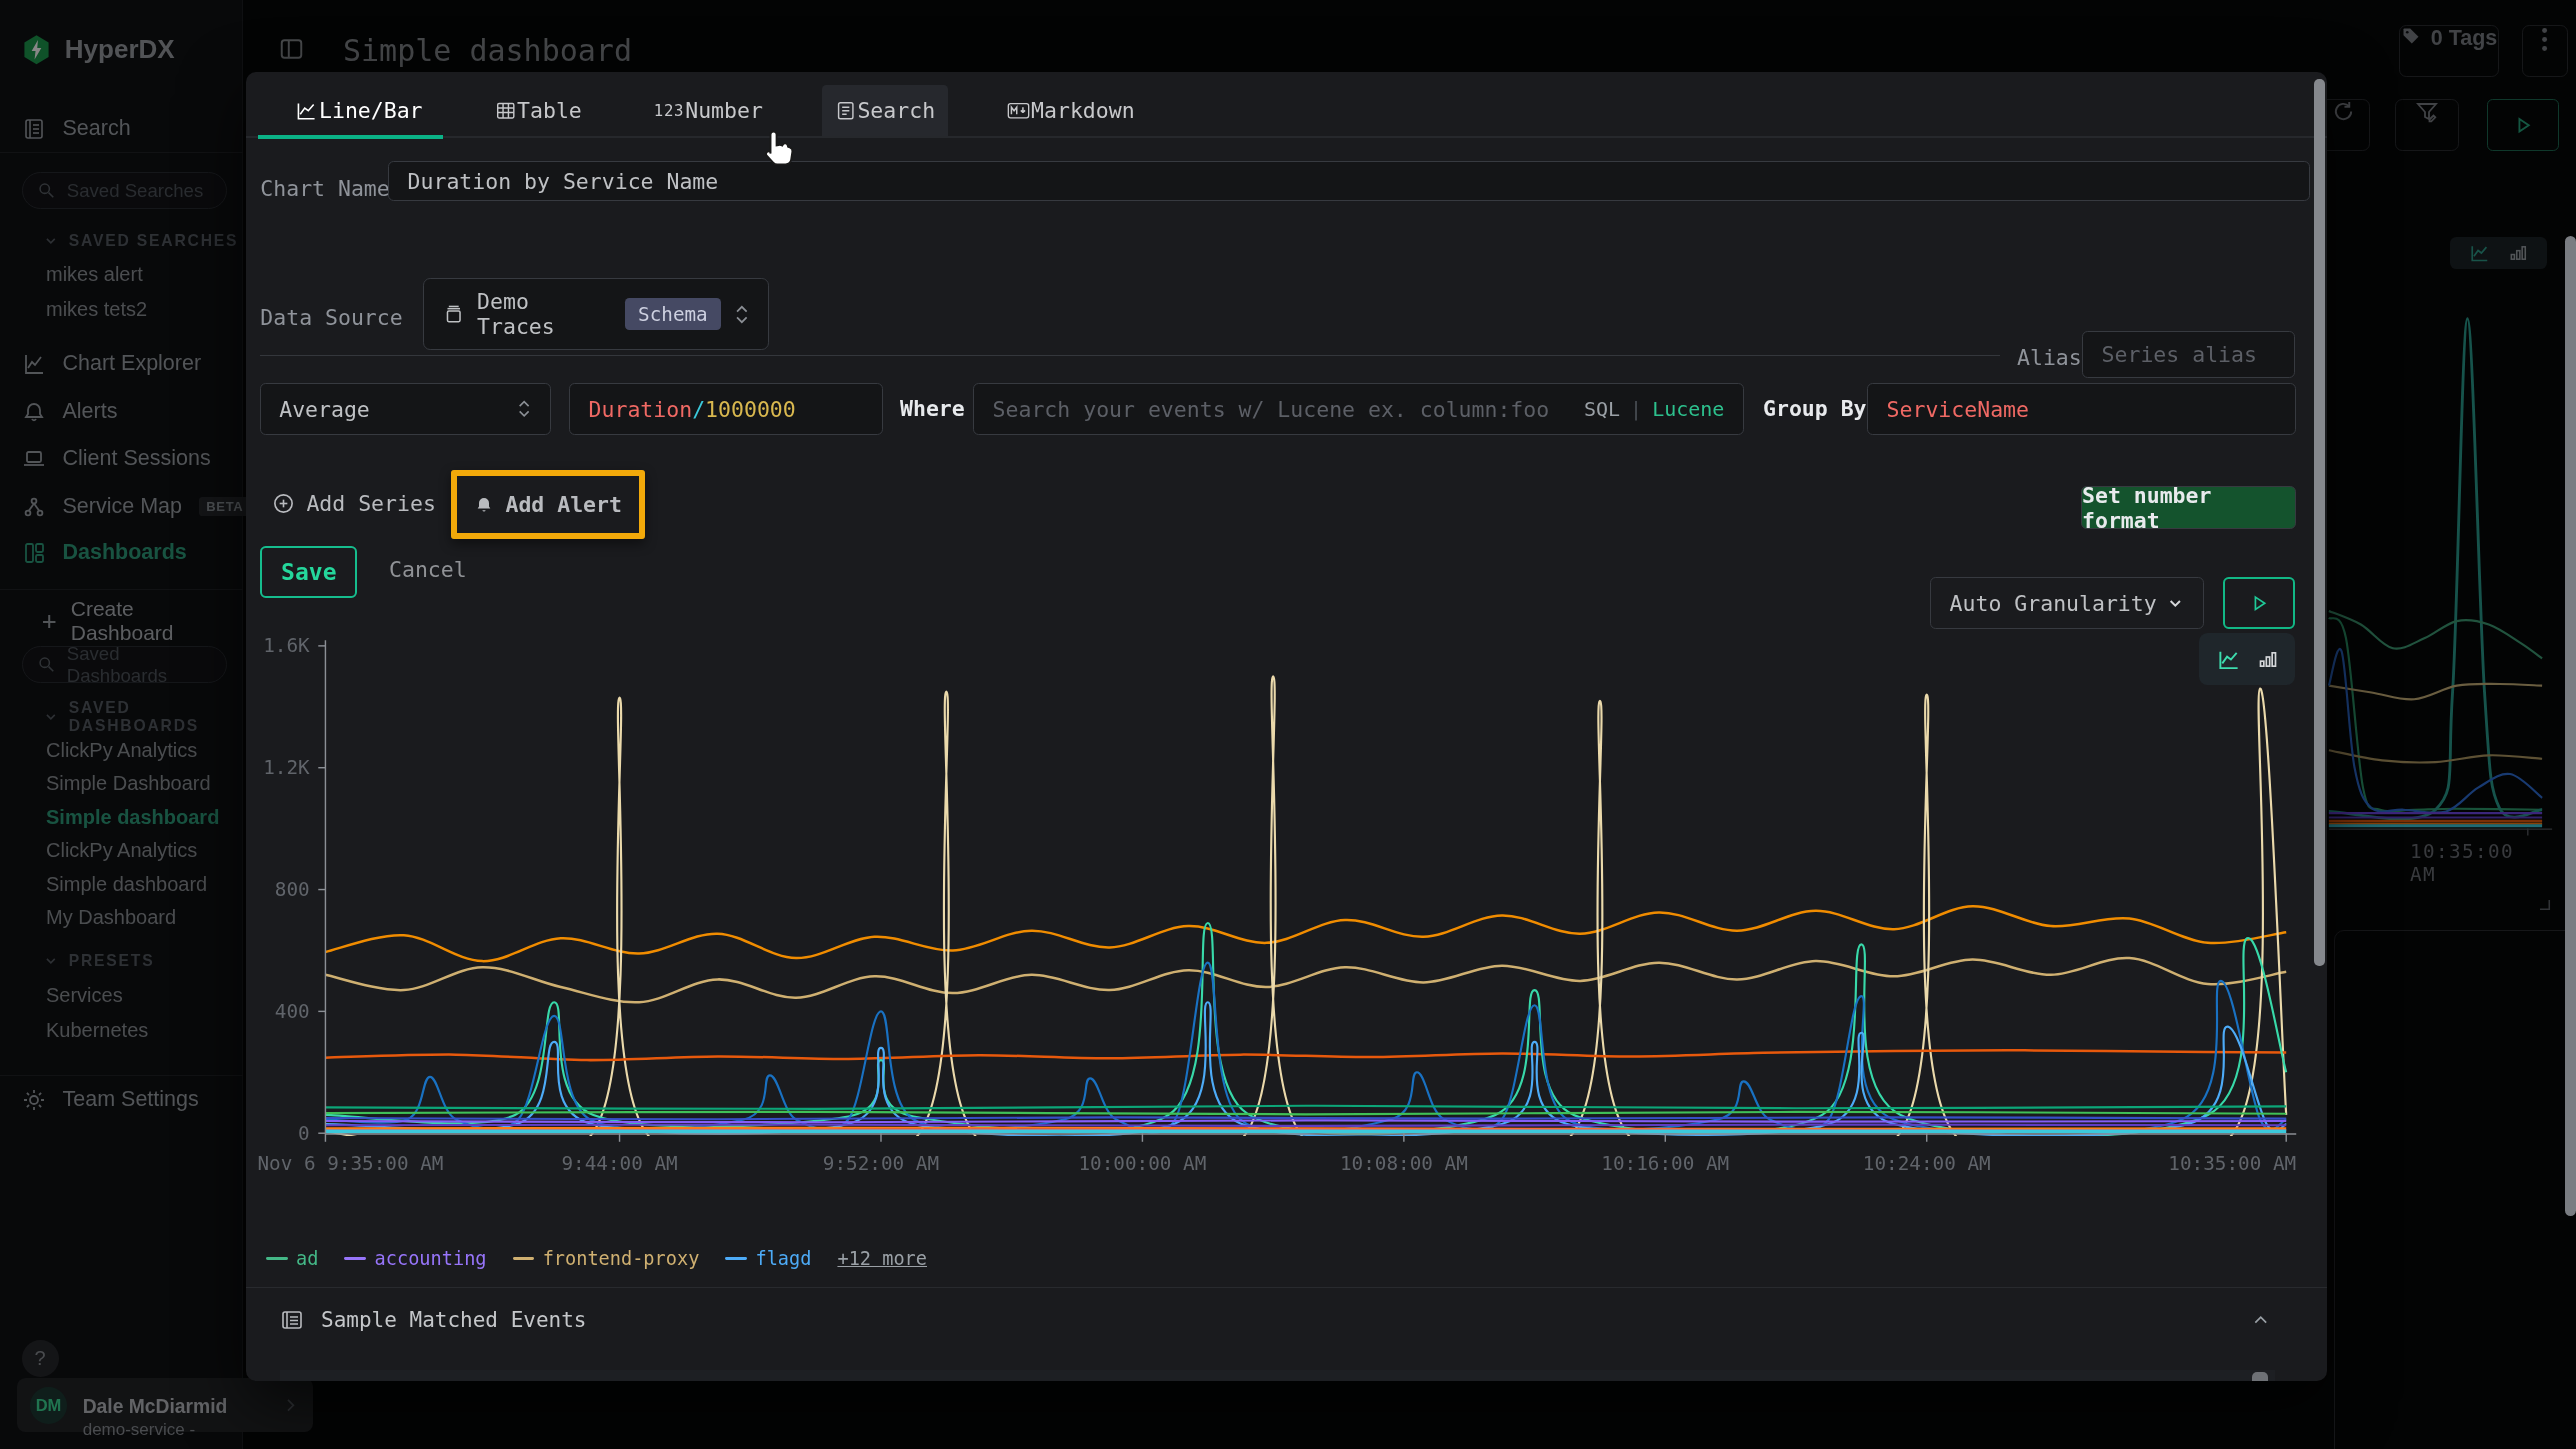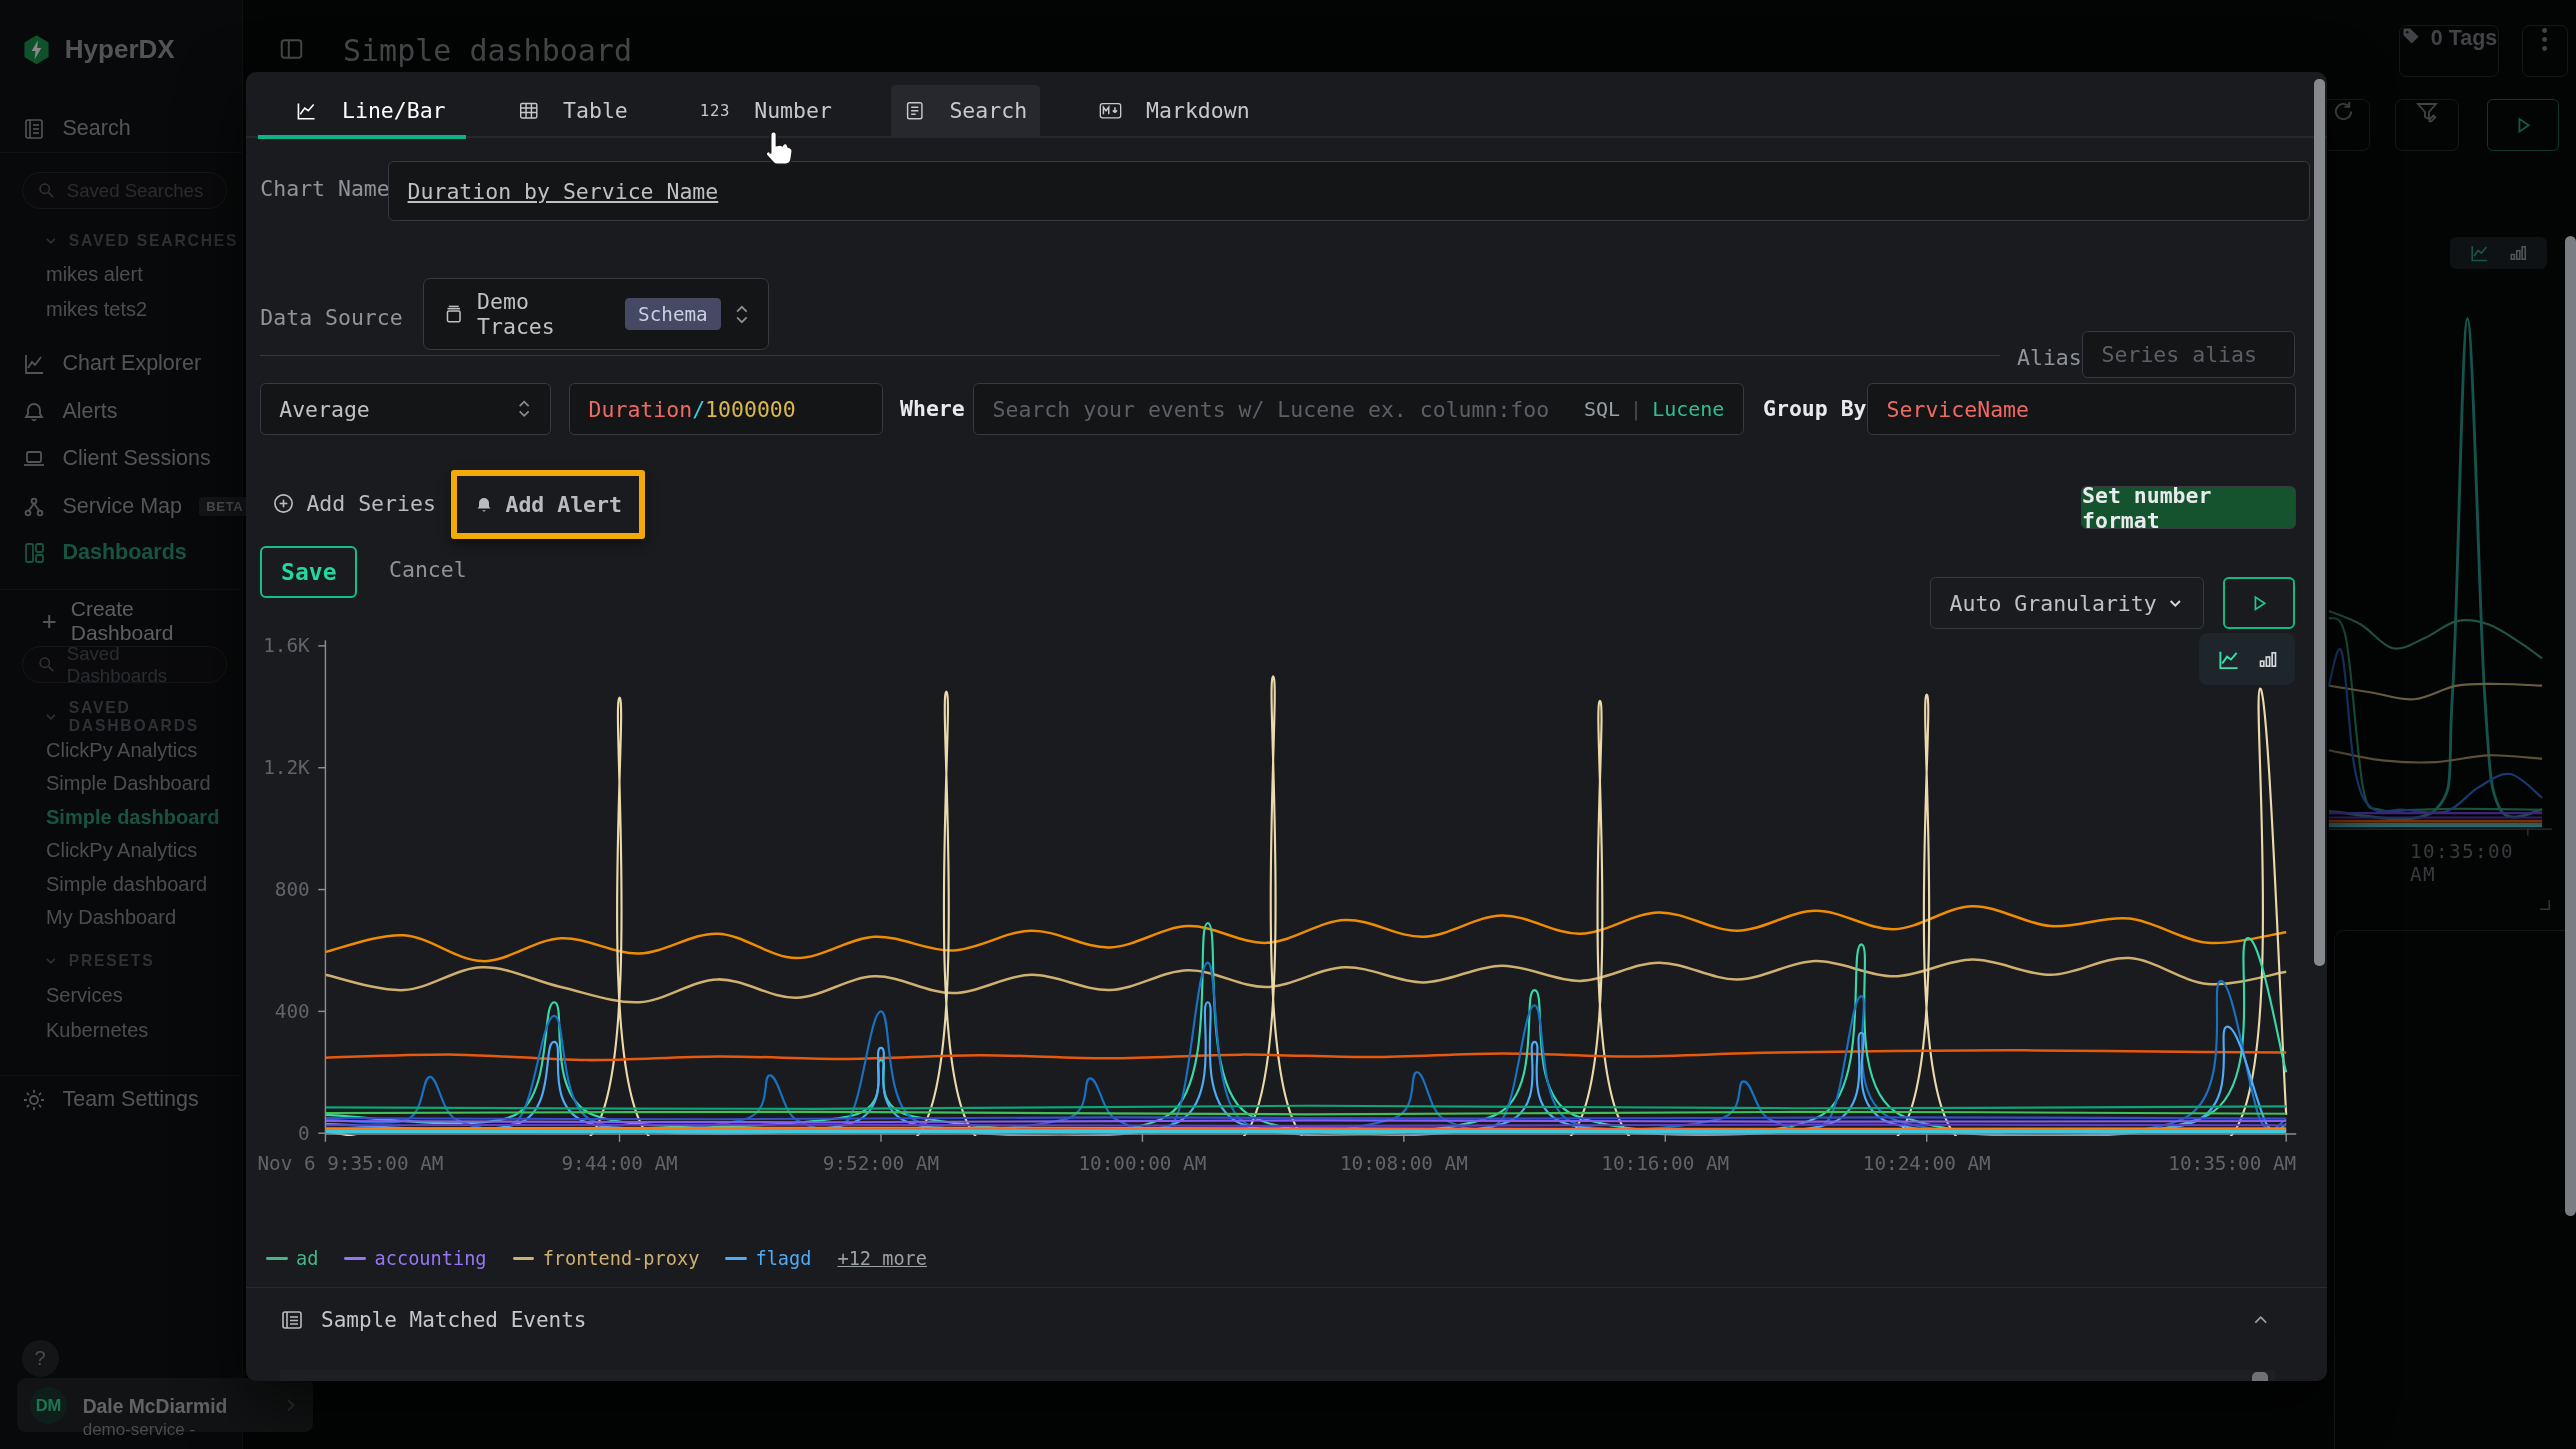--- a/index.html
+++ b/index.html
@@ -27,21 +27,21 @@
   .top-title { color:#84888d; font-size:30px; }
   .ghost-btn { border:1.4px solid #2a2c30; border-radius:7.2px; display:flex; align-items:flex-start; justify-content:center; gap:10px; color:#7b7f85; }
 
   
   #overlay { left:0; top:0; width:2576px; height:1450px; background:rgba(0,0,0,0.47); z-index:40; }
 
   
   #modal { left:246px; top:72px; width:2081px; height:1309px; background:#1a1b1e; border-radius:10px;
            box-shadow:0 21.5px 64px rgba(0,0,0,0.65); z-index:50; overflow:hidden; }
   .tabs { left:0; top:13px; width:2081px; height:53px; display:flex; align-items:stretch; padding-left:36px; gap:46px; border-bottom:2.9px solid #26282c; }
-  .tab { display:flex; align-items:center; gap:24px; color:#c7c8cb; font-size:21.5px; padding:0 13px; position:relative; }
+  .tab { display:flex; align-items:center; gap:1px; color:#c7c8cb; font-size:21.5px; padding:0 13px; position:relative; }
   .tab.active { color:#ffffff; }
   .tab.active::after { content:""; position:absolute; left:-24px; right:-7.2px; bottom:-2.9px; height:4.3px; background:#0bb387; }
   .tab.hovered { background:#26282d; border-radius:4.3px 4.3px 0 0; }
   .f-label { color:#8f939a; font-size:21.5px; }
   .f-input { background:#141517; border:1.4px solid #373a40; border-radius:5.7px; color:#bfc1c4; font-size:21.5px;
              display:flex; align-items:center; padding:0 18.6px; }
   .w-label { color:#e8eaed; font-size:21.5px; font-weight:bold; }
   .btn-plain { display:flex; align-items:center; gap:11.4px; color:#b9bbbf; font-size:21.5px; }
   .btn-outline { border:1.4px solid #373a40; border-radius:5.7px; display:flex; align-items:center; justify-content:center;
                  color:#e8eaed; font-size:21.5px; font-weight:bold; background:#14532d; }
@@ -398,21 +398,21 @@
             <rect x="1.5" y="4" width="23" height="16" rx="2.5"></rect>
             <path d="M5 16v-8l3 4 3-4v8" stroke-width="1.7"></path>
             <path d="M18 8v6m0 0-2.4-2.4M18 14l2.4-2.4" stroke-width="1.7"></path>
           </svg>
         </span>
       <span>Markdown</span>
     </div>
   </div>
 
   <span class="a f-label" style="left:14.3px;top:104px;">Chart Name</span>
-  <div class="a f-input" style="left:142px;top:89px;width:1922px;height:60px;text-decoration:underline;">
+  <div class="a f-input" style="left:142px;top:89px;width:1922px;height:40px;">
     <span>Duration by Service Name</span>
   </div>
 
   <span class="a f-label" style="left:14.3px;top:233px;">Data Source</span>
   <div class="a f-input" style="left:177px;top:206px;width:346px;height:72px;gap:13px;border-radius:7.2px;">
     <span>
         <svg width="21.5" height="23" viewBox="0 0 24 24" fill="none" stroke="#bfc1c4" stroke-width="1.7">
           <rect x="5" y="8" width="14" height="12" rx="1.5"></rect>
           <line x1="5" y1="5.5" x2="19" y2="5.5"></line>
           <line x1="6.5" y1="3" x2="17.5" y2="3"></line>

